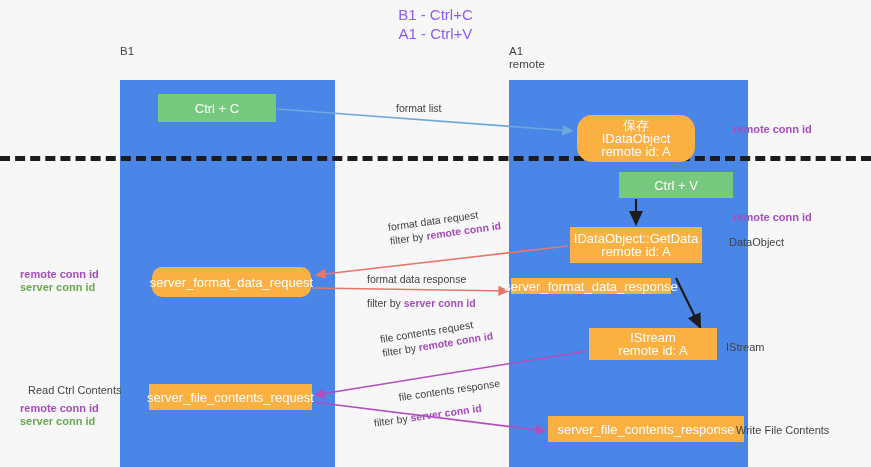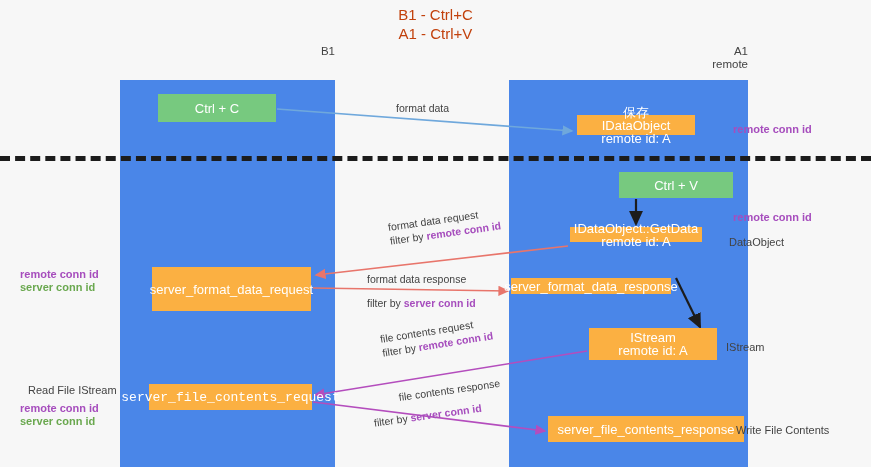--- a/index.html
+++ b/index.html
@@ -13,46 +13,46 @@
   #stage{position:absolute;left:0;top:0;width:871px;height:467px;}
 
   
   .lane{position:absolute;background:#4a86e8;}
   #lane-b1{left:120px;top:80px;width:215px;height:387px;}
   #lane-a1{left:509px;top:80px;width:239px;height:387px;}
 
   
   #title{
     position:absolute;left:0;top:5px;width:871px;
-    text-align:center;font-size:15px;color:#c2410c;line-height:19px;
+    text-align:center;font-size:15px;color:#8b5cf6;line-height:19px;
   }
   .lane-head{
-    position:absolute;text-align:right;font-size:11.5px;
+    position:absolute;text-align:left;font-size:11.5px;
     color:#434343;line-height:13px;
   }
   #head-b1{left:120px;top:45px;width:215px;}
   #head-a1{left:509px;top:45px;width:239px;}
 
   
   .box{
     position:absolute;display:flex;align-items:center;justify-content:center;
     text-align:center;color:#ffffff;font-size:13px;line-height:13px;
     box-sizing:border-box;padding:2px 20px;
   }
   .green{background:#77c97f;}
   .orange{background:#fbb042;}
 
   #box-ctrlc   {left:158px;top:94px;width:118px;height:28px;}
-  #box-save    {left:577px;top:115px;width:118px;height:20px;}
+  #box-save    {left:577px;top:115px;width:118px;height:47px;border-radius:15px;}
   #box-ctrlv   {left:579px;top:172px;width:114px;height:26px;margin-left:40px;}
-  #box-getdata {left:570px;top:227px;width:132px;height:15px;}
-  #box-sfdreq  {left:152px;top:267px;width:159px;height:44px;}
+  #box-getdata {left:570px;top:227px;width:132px;height:36px;}
+  #box-sfdreq  {left:152px;top:267px;width:159px;height:30px;border-radius:10px;}
   #box-sfdres  {left:511px;top:278px;width:160px;height:16px;}
   #box-istream {left:589px;top:328px;width:128px;height:32px;}
-  #box-sfcreq  {left:149px;top:384px;width:163px;height:26px;font-family:Liberation Mono, monospace;}
+  #box-sfcreq  {left:149px;top:384px;width:163px;height:26px;}
   #box-sfcres  {left:548px;top:416px;width:196px;height:26px;}
 
   
   .side{position:absolute;font-size:11px;line-height:13px;}
   .purple{color:#a64dbd;font-weight:bold;}
   .green-t{color:#6aa84f;font-weight:bold;}
   .plain{color:#434343;font-weight:normal;}
 
   #lbl-rc-top   {left:733px;top:123px;}
   #lbl-rc-mid   {left:733px;top:211px;}
@@ -174,21 +174,21 @@
 
   <div class="box orange" id="box-sfcreq">
     <span>server_file_contents_request</span>
   </div>
 
   <div class="box orange" id="box-sfcres">
     <span>server_file_contents_response</span>
   </div>
 
   <div class="atext" id="at-formatlist">
-    <span>format data</span>
+    <span>format list</span>
   </div>
 
   <div class="atext" id="at-fdreq">
     <div>format data request</div>
     <div>
       <span>filter by </span><b class="purple">remote conn id</b>
     </div>
   </div>
 
   <div class="atext" id="at-fdres">
@@ -216,20 +216,20 @@
   <div class="side purple" id="lbl-rc-mid">remote conn id</div>
   <div class="side plain" id="lbl-dataobject">DataObject</div>
   <div class="side plain" id="lbl-istream">IStream</div>
   <div class="side plain" id="lbl-write">Write File Contents</div>
 
   <div class="side" id="lbl-left-mid">
     <div class="purple">remote conn id</div>
     <div class="green-t">server conn id</div>
   </div>
 
-  <div class="side plain" id="lbl-read">Read File IStream</div>
+  <div class="side plain" id="lbl-read">Read Ctrl Contents</div>
 
   <div class="side" id="lbl-left-bot">
     <div class="purple">remote conn id</div>
     <div class="green-t">server conn id</div>
   </div>
 
 </div>
 
 </body></html>

